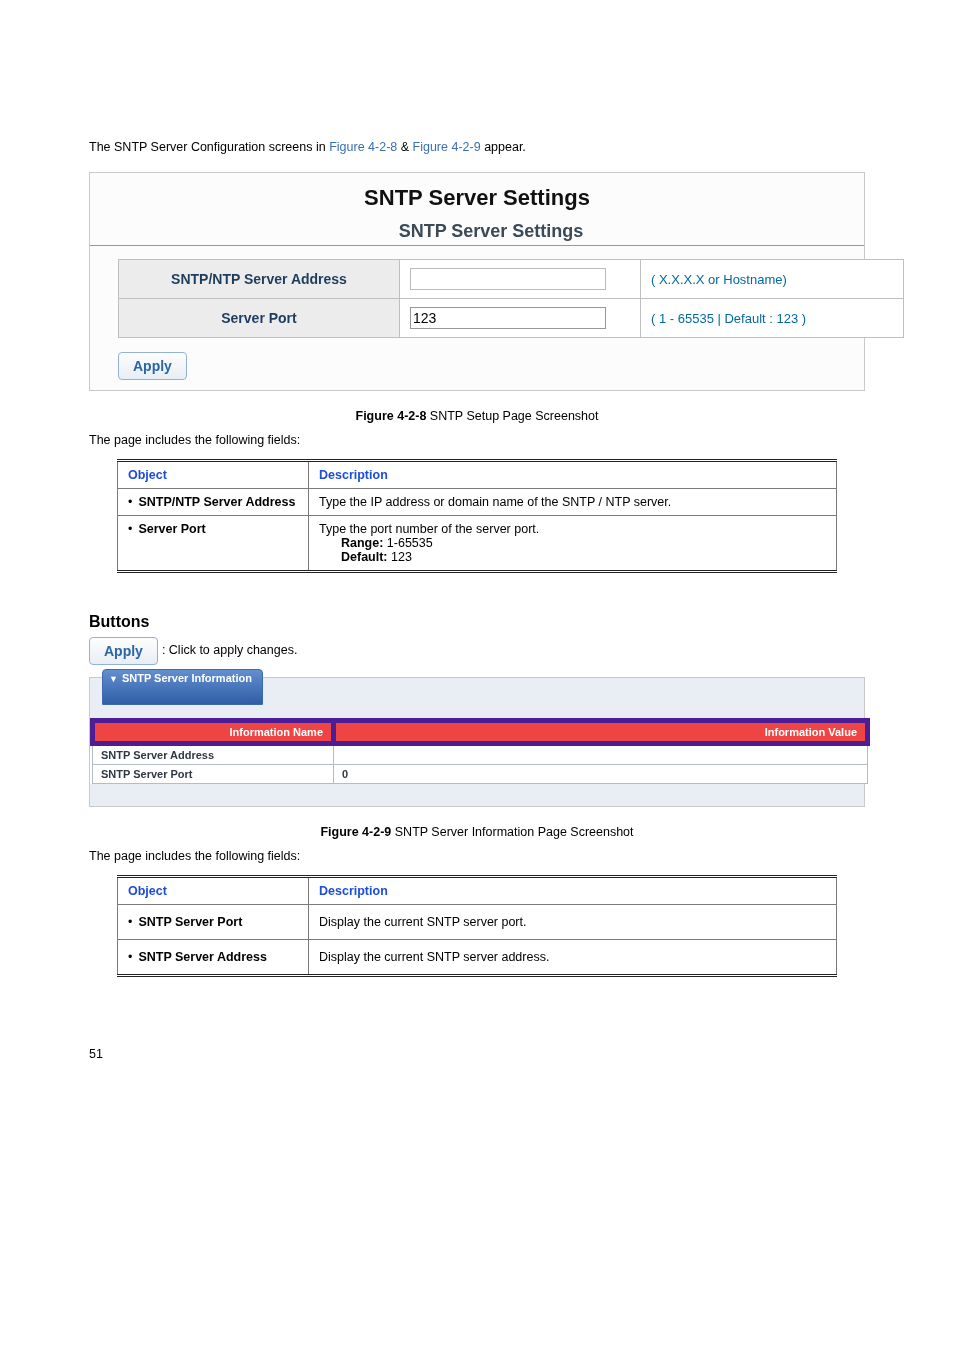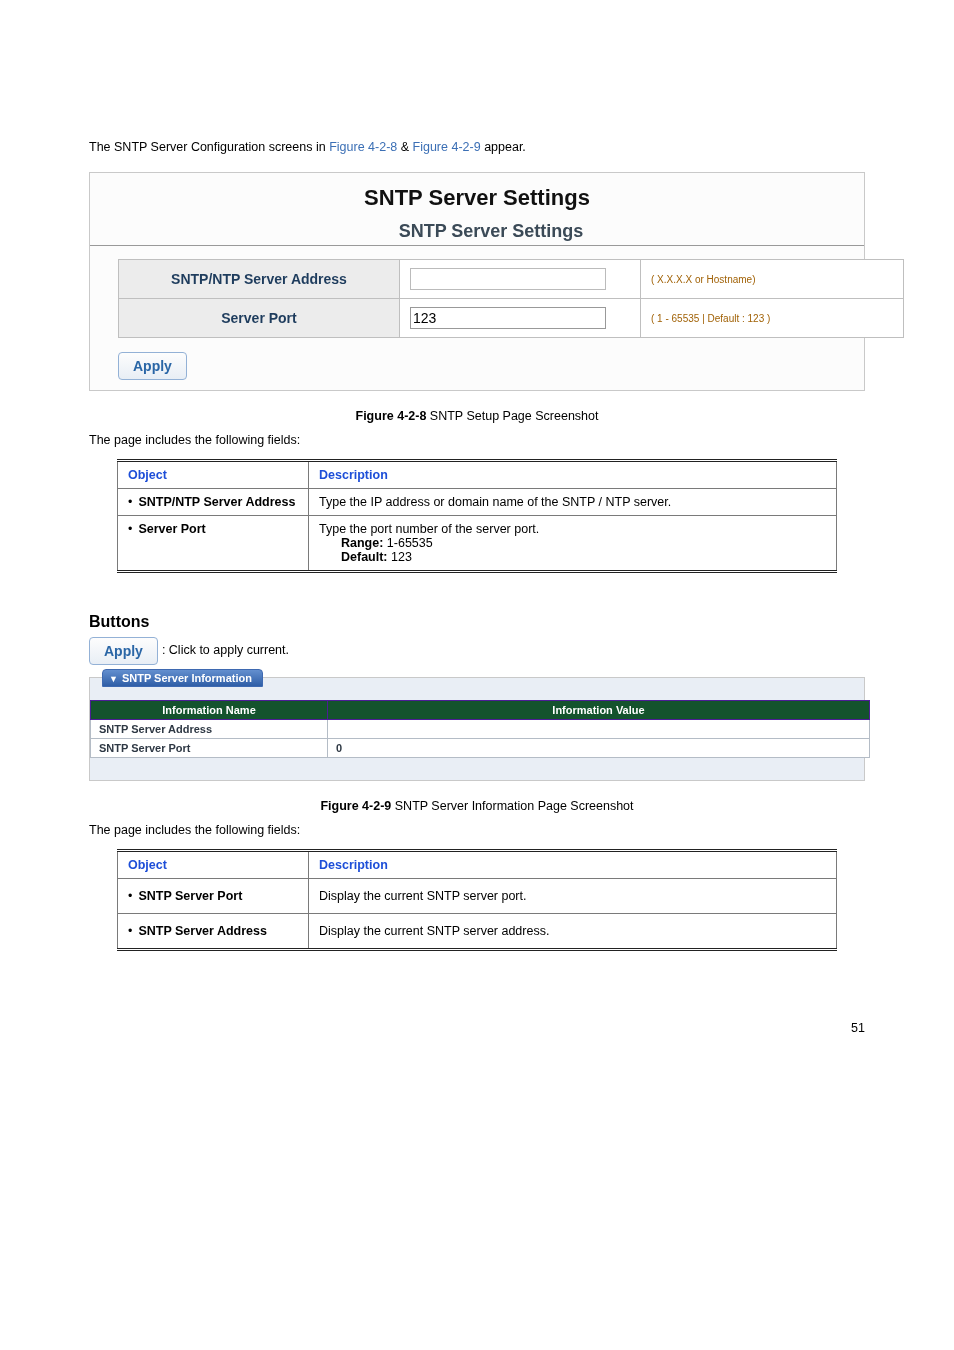--- a/index.html
+++ b/index.html
@@ -64,22 +64,22 @@
     text-align: center;
     font-weight: bold;
     color: #1e3c5d;
     width: 260px;
   }
   .settings-table .input-cell {
     width: 220px;
     background: #fff;
   }
   .settings-table .hint-cell {
-    font-size: 10px;
-    color: #a16207;
+    font-size: 13px;
+    color: #0369a1;
     background: #fff;
   }
   .port-input {
     width: 190px;
     font-size: 14px;
     padding: 2px;
     border: 1px solid #999;
   }
   .addr-input {
     width: 190px;
@@ -161,53 +161,53 @@
     position: relative;
     top: -9px;
     left: 12px;
     display: inline-block;
     border: 1px solid #3e69b1;
     border-radius: 4px 4px 0 0;
     background: linear-gradient(#638fcf, #2f5ea7);
     color: #fff;
     font-weight: bold;
     font-size: 11px;
-    padding: 2px 10px 2px 6px;
+    padding: 2px 10px 20px 6px;
   }
   .panel2-tab .tri {
     font-size: 9px;
     padding-right: 4px;
   }
   .info-table {
     width: 780px;
     margin: 4px auto 0 auto;
     border-collapse: collapse;
     background: #fff;
   }
   .info-table th {
-    background: #14532d;
+    background: #ef4444;
     color: #fff;
     font-weight: bold;
     font-size: 11px;
-    text-align: center;
+    text-align: right;
     padding: 3px 8px;
-    border: 1px solid #4c1d95;
+    border: 5px solid #4c1d95;
   }
   .info-table td {
     border: 1px solid #b4bcc6;
     font-size: 11px;
     padding: 3px 8px;
     color: #2e3844;
     font-weight: bold;
   }
   .info-table .name-col {
     width: 220px;
   }
   .page-num {
-    text-align: right;
+    text-align: left;
     font-size: 12.5px;
     margin-top: 70px;
   }
   .bold {
     font-weight: bold;
   }
   .section-title {
     font-weight: bold;
     font-size: 16px;
     margin: 12px 0 6px 0;
@@ -280,21 +280,21 @@
           <div style="padding-left:22px;">
             <span class="bold">Default:</span><span> 123</span>
           </div>
         </td>
       </tr>
     </tbody>
   </table>
 
   <div class="buttons-block">
     <div class="section-title">Buttons</div>
-    <span class="apply-inline">Apply</span><span>: Click to apply current.</span>
+    <span class="apply-inline">Apply</span><span>: Click to apply changes.</span>
   </div>
 
   <div class="panel2">
     <div class="panel2-tab">
       <span class="tri">▼</span><span>SNTP Server Information</span>
     </div>
     <table class="info-table">
       <tbody>
           <tr>
         <th class="name-col">Information Name</th>

